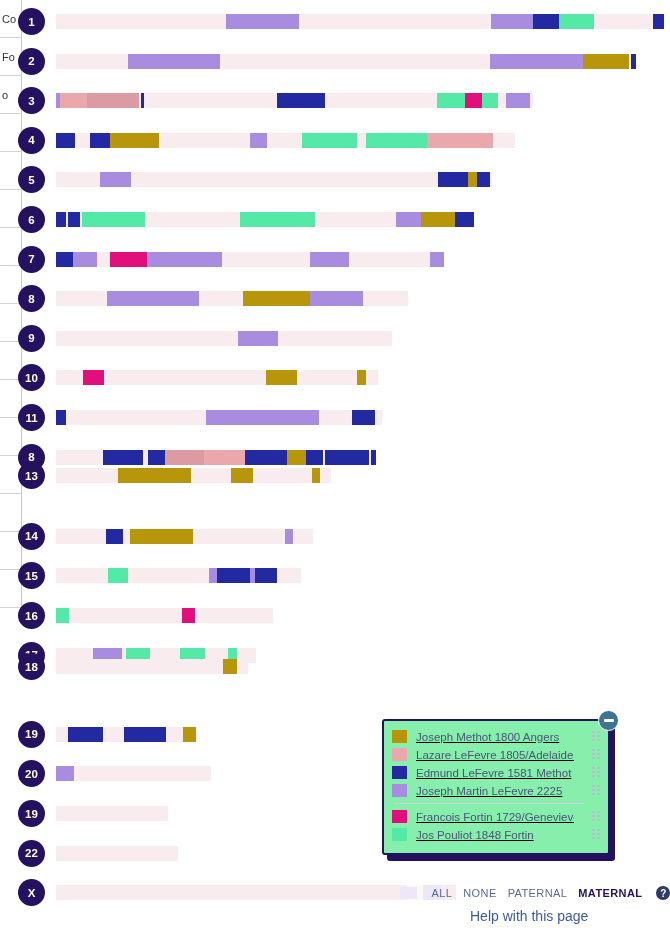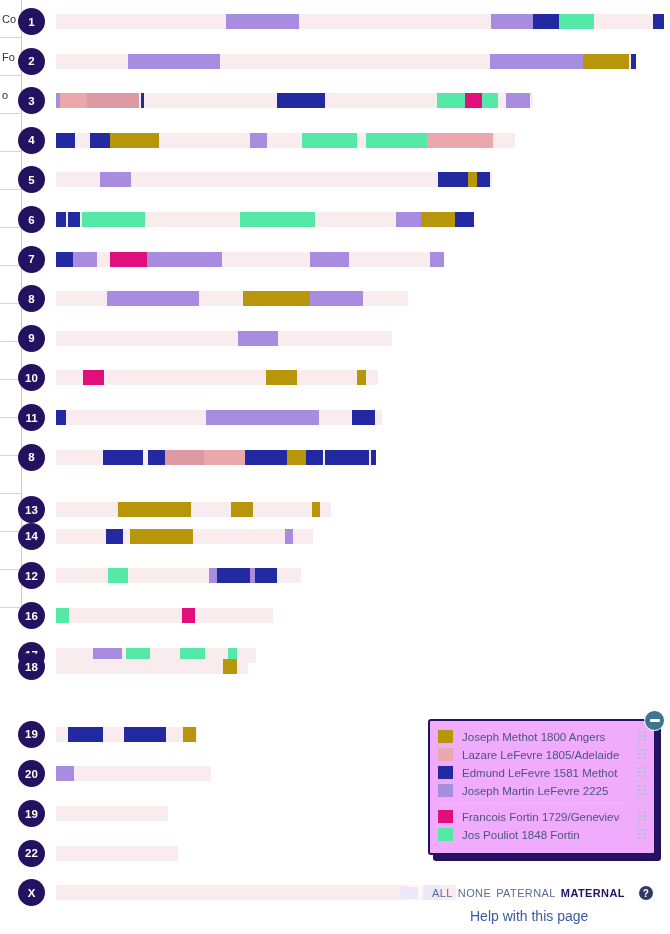--- a/index.html
+++ b/index.html
@@ -71,27 +71,28 @@
   }
   .seg {
     position: absolute;
     top: 0;
     height: 15px;
   }
 
   
   #legend {
     position: absolute;
-    left: 428px; top: 719px;
+    left: 382px; top: 719px;
     width: 228px; height: 136px;
-    background: #f0abfc;
+    background: #86efac;
     border: 2px solid #241260;
     border-radius: 3px;
     box-shadow: 5px 6px 0 #241260;
     padding: 7px 6px 6px 8px;
+    text-decoration: underline;
   }
   .legend-row {
     display: flex;
     align-items: center;
     height: 17px;
     margin-bottom: 1px;
     position: relative;
   }
   .legend-swatch {
     width: 15px; height: 13px;
@@ -327,40 +328,40 @@
           <div class="seg" style="left: 92px; width: 17px; background: rgb(35, 41, 160);"></div>
           <div class="seg" style="left: 109px; width: 39px; background: rgb(220, 155, 162);"></div>
           <div class="seg" style="left: 148px; width: 41px; background: rgb(235, 168, 172);"></div>
           <div class="seg" style="left: 189px; width: 42px; background: rgb(35, 41, 160);"></div>
           <div class="seg" style="left: 231px; width: 19px; background: rgb(184, 150, 11);"></div>
           <div class="seg" style="left: 250px; width: 17px; background: rgb(35, 41, 160);"></div>
           <div class="seg" style="left: 269px; width: 44px; background: rgb(35, 41, 160);"></div>
           <div class="seg" style="left: 315px; width: 5px; background: rgb(35, 41, 160);"></div>
         </div>
       </div>
-      <div class="chrom-row" style="top: 491px;">
+      <div class="chrom-row" style="top: 457px;">
         <div class="chrom-badge">13</div>
         <div class="chrom-bar" style="width: 275px;">
           <div class="seg" style="left: 62px; width: 36px; background: rgb(184, 150, 11);"></div>
           <div class="seg" style="left: 98px; width: 37px; background: rgb(184, 150, 11);"></div>
           <div class="seg" style="left: 175px; width: 22px; background: rgb(184, 150, 11);"></div>
           <div class="seg" style="left: 256px; width: 8px; background: rgb(184, 150, 11);"></div>
         </div>
       </div>
       <div class="chrom-row" style="top: 517.8px;">
         <div class="chrom-badge">14</div>
         <div class="chrom-bar" style="width: 257px;">
           <div class="seg" style="left: 50px; width: 17px; background: rgb(35, 41, 160);"></div>
           <div class="seg" style="left: 74px; width: 32px; background: rgb(184, 150, 11);"></div>
           <div class="seg" style="left: 106px; width: 31px; background: rgb(184, 150, 11);"></div>
           <div class="seg" style="left: 229px; width: 8px; background: rgb(167, 140, 224);"></div>
         </div>
       </div>
       <div class="chrom-row" style="top: 557.4px;">
-        <div class="chrom-badge">12</div>
+        <div class="chrom-badge">15</div>
         <div class="chrom-bar" style="width: 245px;">
           <div class="seg" style="left: 52px; width: 20px; background: rgb(85, 233, 168);"></div>
           <div class="seg" style="left: 153px; width: 8px; background: rgb(167, 140, 224);"></div>
           <div class="seg" style="left: 161px; width: 33px; background: rgb(35, 41, 160);"></div>
           <div class="seg" style="left: 194px; width: 5px; background: rgb(167, 140, 224);"></div>
           <div class="seg" style="left: 199px; width: 22px; background: rgb(35, 41, 160);"></div>
         </div>
       </div>
       <div class="chrom-row" style="top: 597px;">
         <div class="chrom-badge">16</div>
@@ -493,21 +494,21 @@
             <i></i>
             <i></i>
             <i></i>
           </div>
         </div>
       </div>
   </div>
 
   <div id="bottom-controls">
     <div id="phase-swatch"></div>
-    <div id="phase-buttons" style="display:flex;gap:5px;">
+    <div id="phase-buttons" style="display:flex;gap:11px;">
         <div class="phase-btn">ALL</div>
         <div class="phase-btn">NONE</div>
         <div class="phase-btn">PATERNAL</div>
         <div class="phase-btn active">MATERNAL</div>
       </div>
     <div id="help-icon">?</div>
   </div>
 
   <div id="help-link">Help with this page</div>
 

